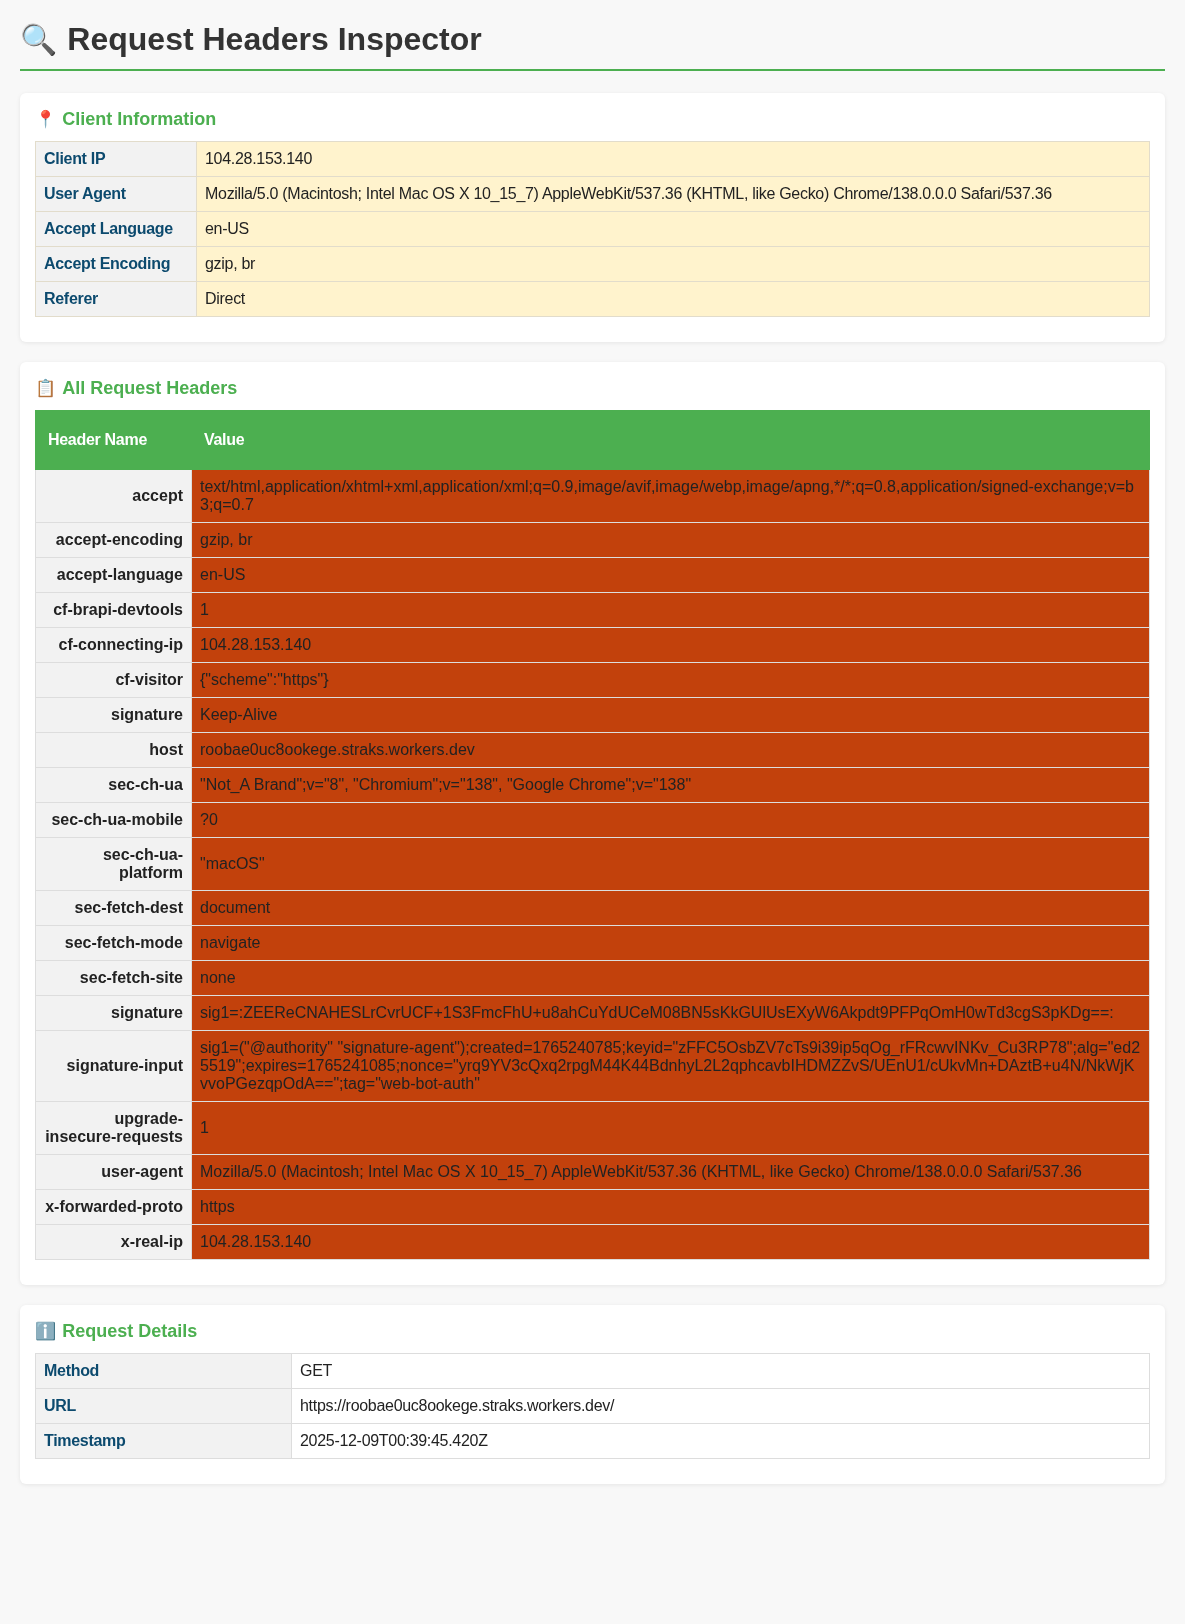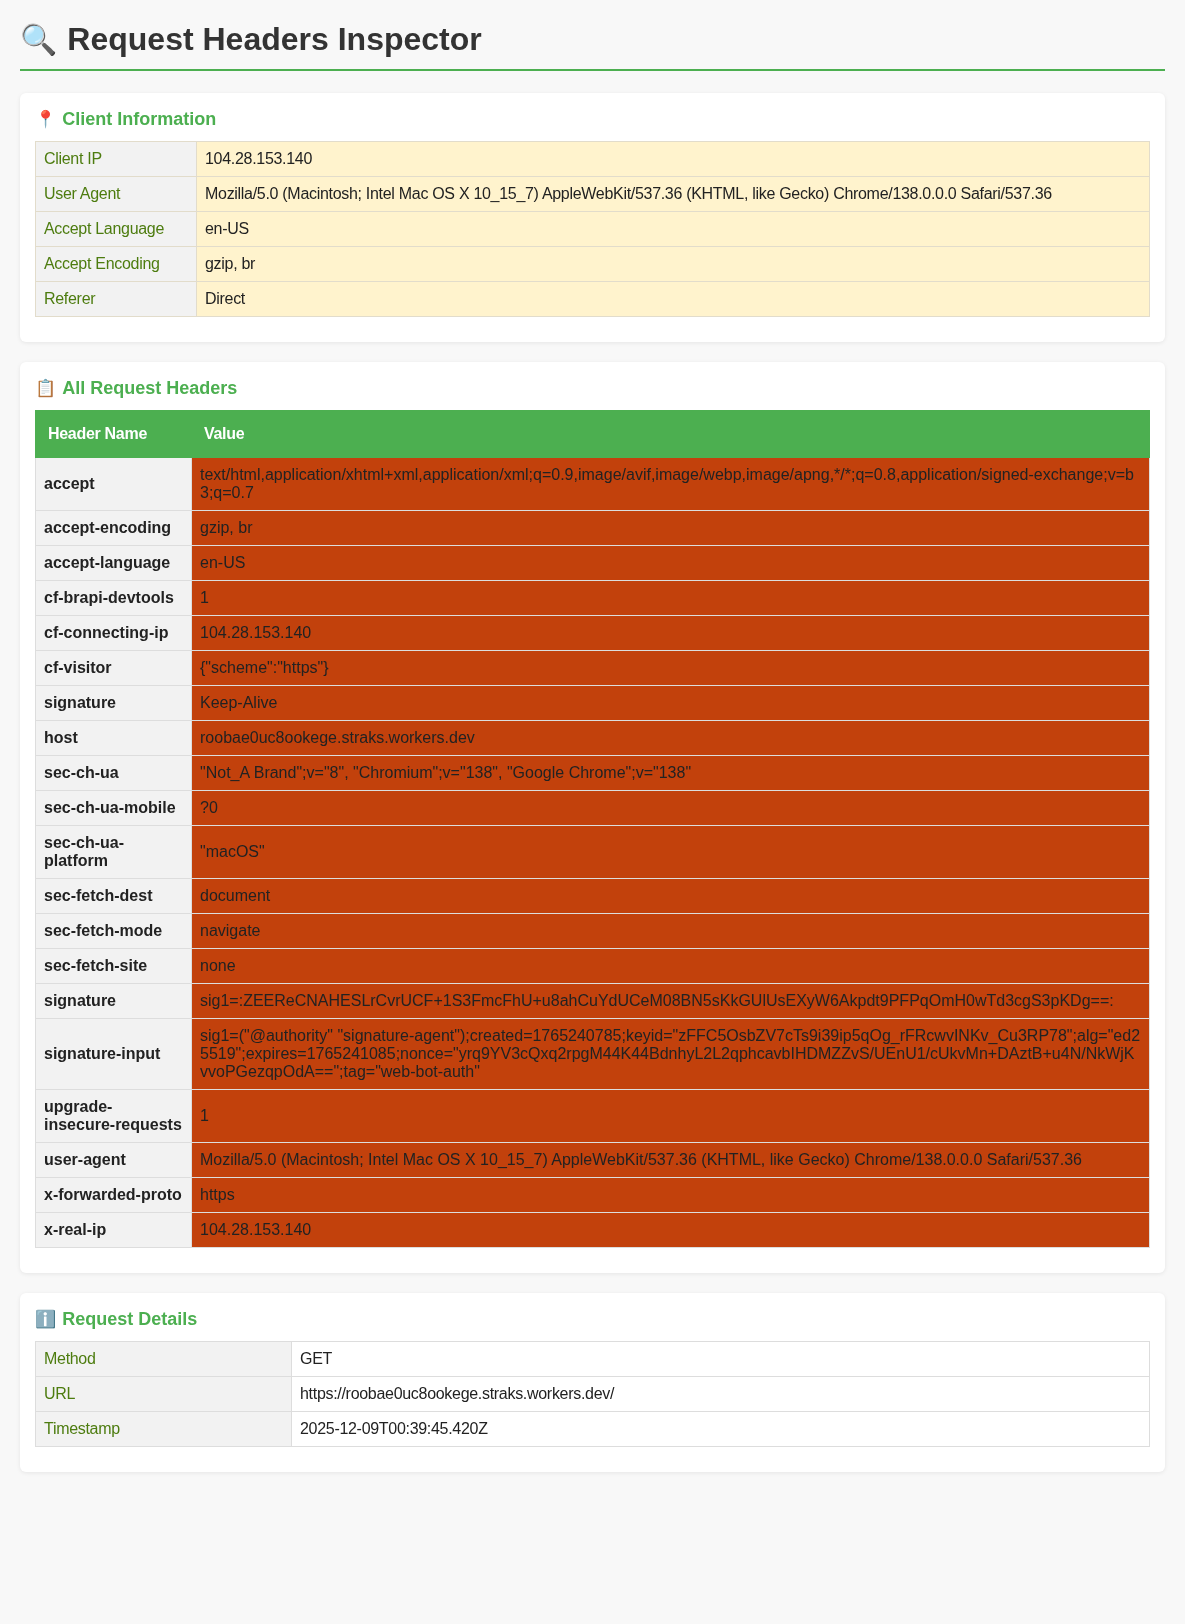--- a/index.html
+++ b/index.html
@@ -46,40 +46,41 @@
     td, th {
       border: 1px solid #ddd;
       padding: 8px;
       font-size: 16px;
       text-align: left;
       vertical-align: middle;
       line-height: 18px;
     }
     .kv td.key {
       background: #f2f2f2;
-      font-weight: normal;
-      color: #4d7c0f;
+      font-weight: bold;
+      color: #0c4a6e;
     }
     .client td.key { width: 161px; height: 35px; }
     .client td.val { background: #fff3cd; }
     .client td { border-color: #e2dccb; }
     .details td.key { width: 256px; height: 35px; }
     .headers th {
       background: #4caf50;
       color: #fff;
       font-weight: bold;
-      height: 47px;
+      height: 59px;
       padding: 8px 12px;
       border-color: #4caf50;
     }
     .headers th.col-name { width: 156px; }
     .headers td.key {
       background: #f2f2f2;
       font-weight: bold;
       height: 35px;
+      text-align: right;
     }
     .headers td.val { word-break: break-all; background: #c2410c; }
     .condensed { letter-spacing: -0.3px; }
   </style>
 </head>
 <body>
 
 <div class="page">
   <h1 class="page-title">
     <span class="title-icon">🔍</span>

